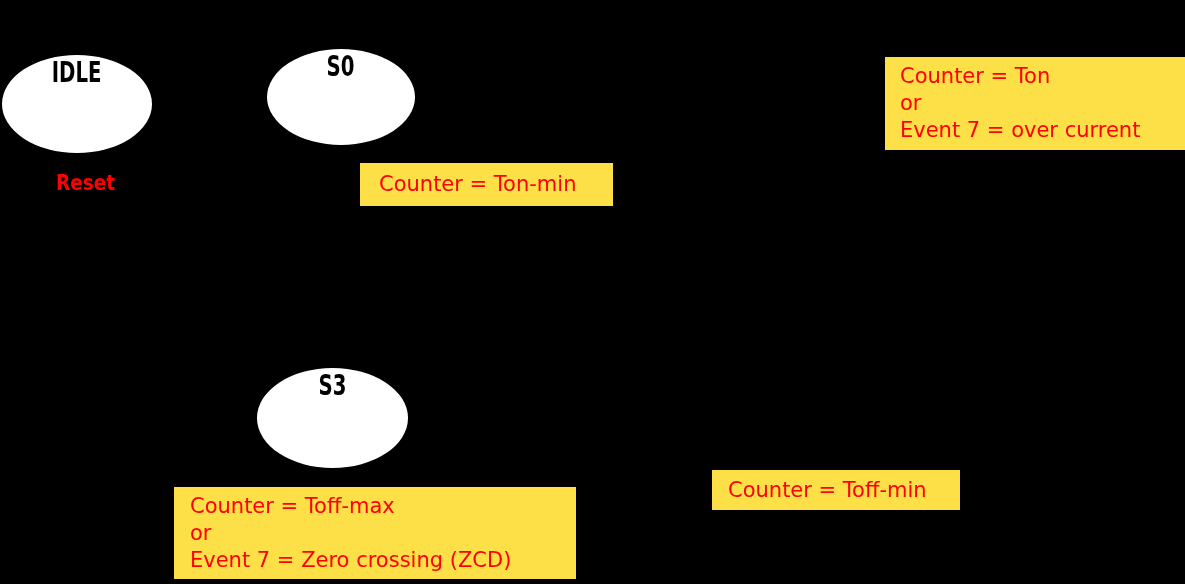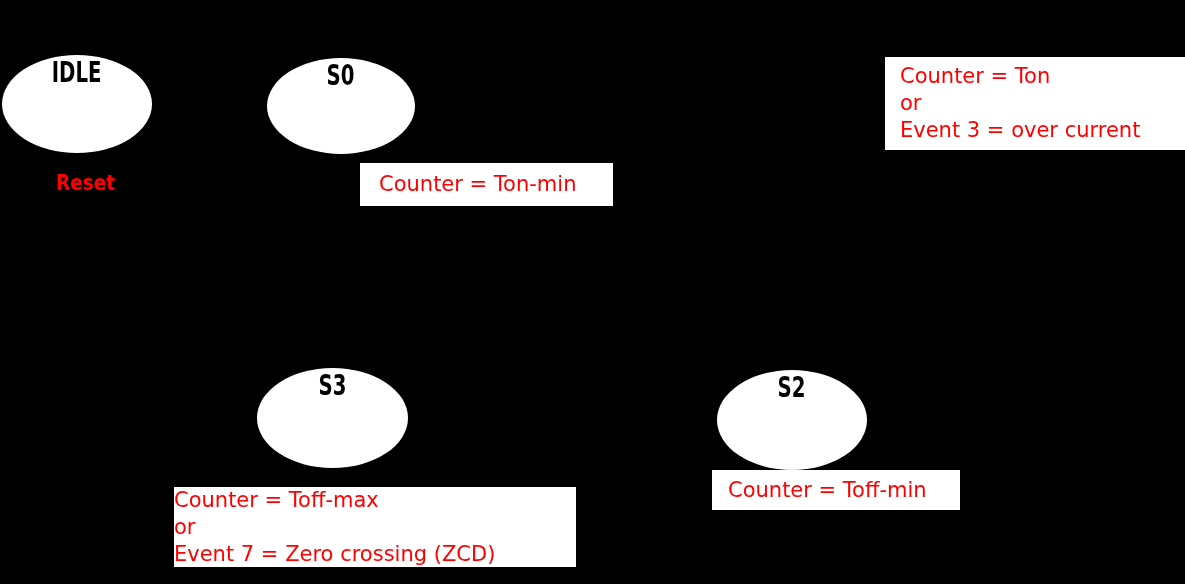--- a/index.html
+++ b/index.html
@@ -23,43 +23,43 @@
     justify-content: center;
   }
   .state-label {
     font-weight: bold;
     font-size: 29px;
     color: #000000;
     transform: scaleX(0.68);
     white-space: nowrap;
   }
   #state-idle { left: 2px;   top: 55px;  width: 150px; height: 98px; }
-  #state-s0   { left: 267px; top: 58px;  width: 148px; height: 96px; }
+  #state-s0   { left: 267px; top: 49px;  width: 148px; height: 96px; }
   #state-s1   { left: 712px; top: 54px;  width: 151px; height: 97px; }
   #state-s3   { left: 257px; top: 368px; width: 151px; height: 100px; }
   #state-s2   { left: 717px; top: 370px; width: 150px; height: 100px; }
 
   .cond {
     position: absolute;
-    background: #ffffff;
+    background: #fde047;
     box-sizing: border-box;
     color: #ff0000;
     font-size: 21px;
     display: flex;
     flex-direction: column;
     justify-content: center;
   }
   .cond-line {
     display: block;
     line-height: 27px;
     white-space: nowrap;
   }
   #cond-s0-exit { left: 360px; top: 155px; width: 253px; height: 43px; padding-left: 19px; margin-top: 8px; }
   #cond-s1-exit { left: 885px; top: 57px;  width: 300px; height: 93px; padding-left: 15px; }
-  #cond-s3-exit { left: 174px; top: 487px; width: 402px; height: 80px; }
+  #cond-s3-exit { left: 174px; top: 487px; width: 402px; height: 92px; padding-left: 16px; }
   #cond-s2-exit { left: 712px; top: 470px; width: 248px; height: 40px; padding-left: 16px; }
 
   .reset-label {
     position: absolute;
     left: 56px;
     top: 171px;
     color: #ff0000;
     font-weight: bold;
     font-size: 21px;
     transform: scaleX(0.88);
@@ -78,34 +78,31 @@
 
   <div class="state" id="state-s0">
     <span class="state-label">S0</span>
   </div>
 
 
   <div class="state" id="state-s3">
     <span class="state-label">S3</span>
   </div>
 
-  <div class="state" id="state-s2">
-    <span class="state-label">S2</span>
-  </div>
 
   <div class="reset-label">Reset</div>
 
   <div class="cond" id="cond-s0-exit">
     <span class="cond-line">Counter = Ton-min</span>
   </div>
 
   <div class="cond" id="cond-s1-exit">
     <span class="cond-line">Counter = Ton</span>
     <span class="cond-line">or</span>
-    <span class="cond-line">Event 3 = over current</span>
+    <span class="cond-line">Event 7 = over current</span>
   </div>
 
   <div class="cond" id="cond-s3-exit">
     <span class="cond-line">Counter = Toff-max</span>
     <span class="cond-line">or</span>
     <span class="cond-line">Event 7 = Zero crossing (ZCD)</span>
   </div>
 
   <div class="cond" id="cond-s2-exit">
     <span class="cond-line">Counter = Toff-min</span>

